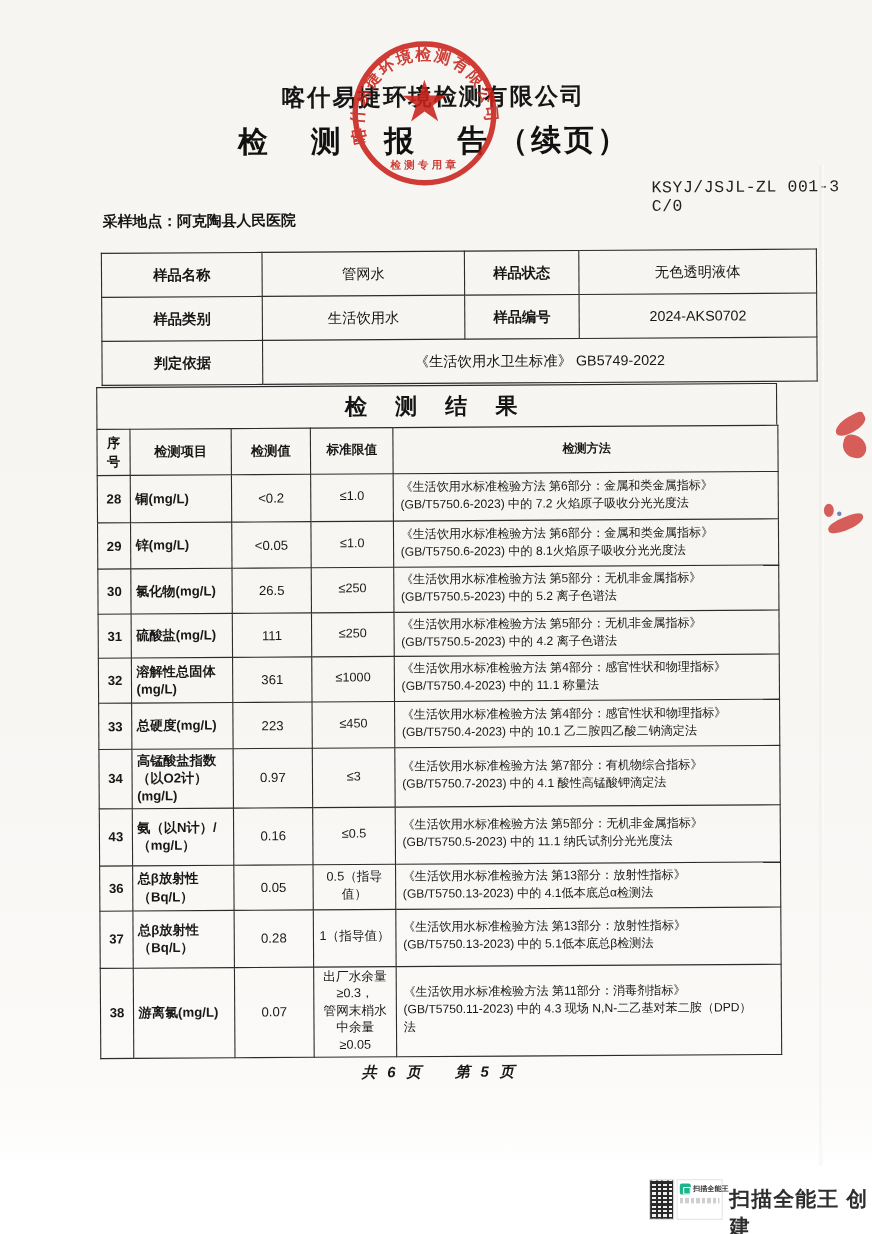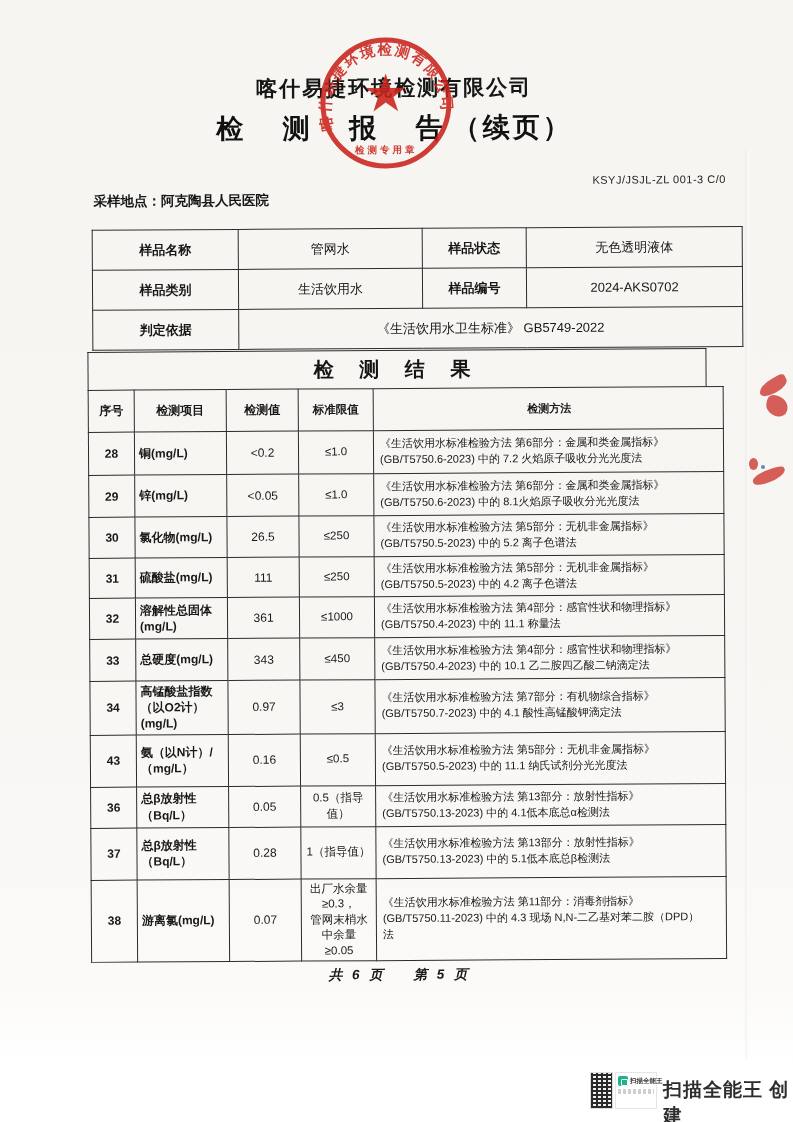--- a/index.html
+++ b/index.html
@@ -11,22 +11,22 @@
         color:#1e1e1e;}
   .tilt{position:absolute;inset:0;transform:rotate(-0.35deg);transform-origin:50% 40%;}
 
   
   .company{position:absolute;top:74px;left:0;width:100%;text-align:center;
            font-size:21px;font-weight:700;letter-spacing:2px;color:#161616;}
   .title-line{position:absolute;top:110px;left:0;width:100%;text-align:center;
               font-size:27px;font-weight:700;color:#111;}
   .title-main{letter-spacing:16px;}
   .title-suffix{letter-spacing:3px;margin-left:-6px;}
-  .docnum{position:absolute;top:164px;left:594px;font-size:11px;letter-spacing:.5px;
-          color:#222;font-family:Liberation Sans, sans-serif;margin-top:11px;}
+  .docnum{position:absolute;top:164px;left:594px;font-size:15px;letter-spacing:.5px;
+          color:#222;font-family:Liberation Mono, monospace;}
   .sampling{position:absolute;top:191px;left:95px;font-size:13.5px;font-weight:700;color:#161616;}
 
   
   .stamp{position:absolute;left:318px;top:33px;width:140px;height:140px;opacity:.88;
          pointer-events:none;}
   .stamp svg{position:absolute;inset:0;}
   .stamp-star{position:absolute;left:0;top:34px;width:100%;text-align:center;
               font-size:52px;line-height:1;color:#c9231c;}
   .stamp-bottom{position:absolute;left:0;bottom:16px;width:100%;text-align:center;
                 font-size:9.5px;font-weight:700;letter-spacing:3px;color:#c9231c;}
@@ -42,21 +42,21 @@
   
   .banner{position:absolute;top:350px;left:88px;width:619px;height:38px;
           border:1.7px solid #2c2c2c;border-bottom:none;box-sizing:border-box;
           display:flex;align-items:center;justify-content:center;
           font-size:20px;font-weight:700;letter-spacing:10px;color:#141414;}
   .results-table{position:absolute;top:388px;left:88px;width:619px;border-collapse:collapse;
                  table-layout:fixed;}
   .results-table th,.results-table td{border:1.7px solid #2c2c2c;vertical-align:middle;
                  color:#181818;padding:2px 4px;box-sizing:border-box;}
   .results-table th{font-size:12.5px;font-weight:700;text-align:center;}
-  .results-table .c-no{width:46px;font-size:12px;text-align:center;font-weight:700;}
+  .results-table .c-no{width:30px;font-size:12px;text-align:center;font-weight:700;}
   .results-table .c-item{width:92px;font-size:12px;font-weight:600;text-align:left;
                          white-space:pre-line;line-height:1.35;margin-left:40px;}
   .results-table .c-val{width:72px;font-size:12px;text-align:center;}
   .results-table .c-lim{width:75px;font-size:11.5px;text-align:center;white-space:pre-line;
                         line-height:1.35;}
   .results-table .c-met{width:350px;font-size:11px;text-align:left;white-space:pre-line;
                         line-height:1.45;padding-left:6px;}
   tr.hh{height:42px;} tr.h43{height:43px;} tr.h42{height:42px;} tr.h41{height:41px;}
   tr.h40{height:40px;} tr.h53{height:53px;} tr.h52{height:52px;} tr.h76{height:76px;}
 
@@ -195,21 +195,21 @@
         <td class="c-item">溶解性总固体
 (mg/L)</td>
         <td class="c-val">361</td>
         <td class="c-lim">≤1000</td>
         <td class="c-met">《生活饮用水标准检验方法  第4部分：感官性状和物理指标》
 (GB/T5750.4-2023) 中的 11.1 称量法</td>
       </tr>
       <tr class="h42">
         <td class="c-no">33</td>
         <td class="c-item">总硬度(mg/L)</td>
-        <td class="c-val">343</td>
+        <td class="c-val">223</td>
         <td class="c-lim">≤450</td>
         <td class="c-met">《生活饮用水标准检验方法  第4部分：感官性状和物理指标》
 (GB/T5750.4-2023) 中的 10.1 乙二胺四乙酸二钠滴定法</td>
       </tr>
       <tr class="h53">
         <td class="c-no">34</td>
         <td class="c-item">高锰酸盐指数
 （以O2计）(mg/L)</td>
         <td class="c-val">0.97</td>
         <td class="c-lim">≤3</td>

